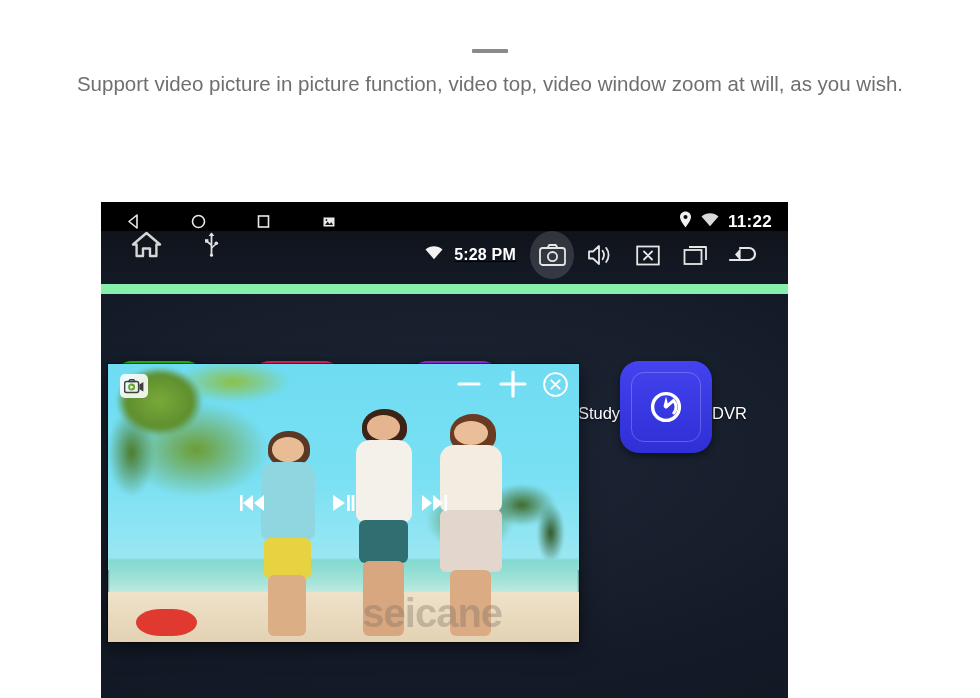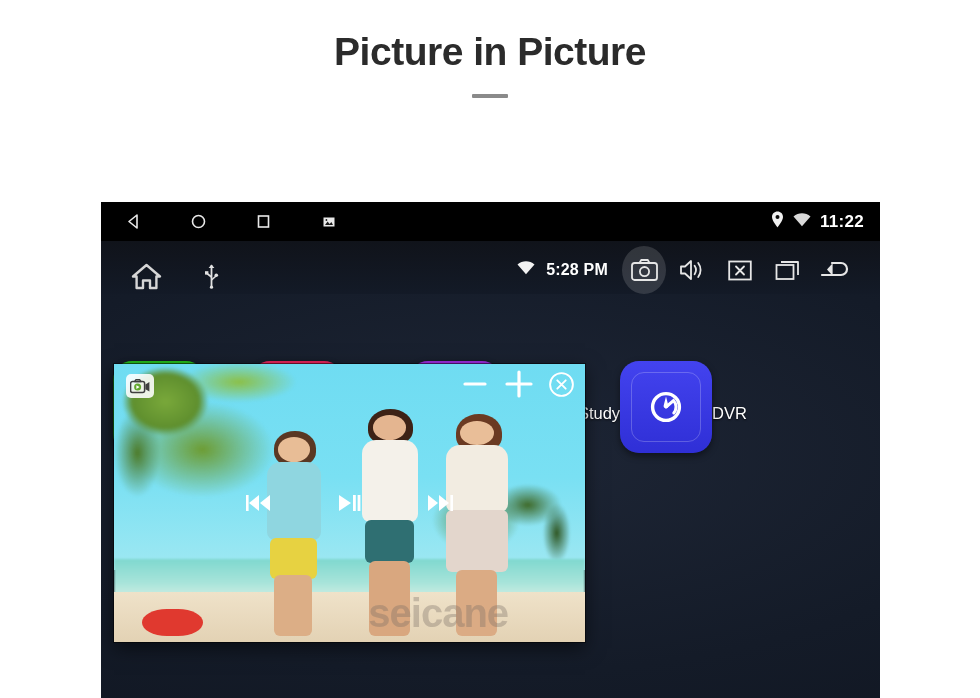--- a/index.html
+++ b/index.html
@@ -21,21 +21,21 @@
     margin: 19px auto 0 auto; border-radius: 1px;
   }
   .promo-sub {
     margin: 16px auto 0 auto; width: 880px;
     font-size: 20.5px; color: #6f6f6f; line-height: 1.42;
   }
 
   
   .device {
     position: absolute; left: 101px; top: 202px;
-    width: 779px; height: 496px; overflow: hidden;
+    width: 687px; height: 496px; overflow: hidden;
     background: #86efac;
   }
 
   
   .statusbar {
     position: absolute; left: 0; top: 0; width: 100%; height: 39px;
     background: #000000; display: flex; align-items: center;
   }
   .sb-nav { display: flex; align-items: center; }
   .sb-btn {
@@ -43,23 +43,23 @@
     align-items: center; justify-content: center;
   }
   .sb-spacer { flex: 1; }
   .sb-right {
     display: flex; align-items: center; gap: 9px; padding-right: 16px;
   }
   .sb-clock { color: #fff; font-size: 17px; font-weight: bold; letter-spacing: 0.3px; }
 
   
   .toolbar {
-    position: absolute; left: 0; top: 39px; width: 100%; height: 53px;
+    position: absolute; left: 0; top: 29px; width: 100%; height: 53px;
     background: linear-gradient(180deg,#10131a 0%,#131a27 100%);
-    display: flex; align-items: flex-end;
+    display: flex; align-items: flex-start; text-decoration: underline;
   }
   .tb-left { display: flex; align-items: center; padding-left: 30px; gap: 42px; }
   .tb-spacer { flex: 1; }
   .tb-right { display: flex; align-items: center; padding-right: 22px; gap: 4px; }
   .tb-clock {
     color: #ffffff; font-size: 16px; font-weight: bold;
     margin-left: 7px; margin-right: 10px; letter-spacing: 0.2px;
   }
   .tb-ic {
     width: 44px; height: 48px; display: flex;
@@ -97,21 +97,20 @@
     margin-top: 12px; color: #ffffff; font-size: 16.5px;
     text-shadow: 0 1px 2px rgba(0,0,0,0.7); white-space: nowrap;
   }
 
   
   .pip {
     position: absolute; left: 7px; top: 162px;
     width: 471px; height: 278px;
     overflow: hidden; z-index: 40;
     box-shadow: 0 0 0 1px rgba(0,0,0,0.5), 0 6px 18px rgba(0,0,0,0.55);
-    margin-left: 6px;
   }
   .pip-video { position: absolute; inset: 0; overflow: hidden; }
   
   .vid-sky {
     position: absolute; left: 0; top: 0; width: 100%; height: 74%;
     background: linear-gradient(180deg,#6fdcf2 0%,#79e0f3 55%,#9fe8f2 100%);
   }
   .vid-foliage {
     position: absolute; left: -2%; top: -4%; width: 46%; height: 58%;
     background:
@@ -166,22 +165,22 @@
     position: absolute; left: 0; right: 0; top: 50%; transform: translateY(-50%);
     display: flex; align-items: center; justify-content: center;
     gap: 62px; z-index: 6;
   }
   .pip-media div { display: flex; }
 </style>
 </head>
 <body>
 
 <div class="promo-header">
-  <div class="promo-title">Picture in Picture</div>
   <div class="title-rule"></div>
+  <div class="promo-sub">Support video picture in picture function, video top, video window zoom at will, as you wish.</div>
 </div>
 
 <div class="device">
 
   <div class="statusbar">
     <div class="sb-nav">
       <div class="sb-btn">
         <svg width="17" height="17" viewBox="0 0 17 17">
             <path d="M12 2 L4 8.5 L12 15 Z" fill="none" stroke="#e9e9e9" stroke-width="1.6" stroke-linejoin="round"></path>
           </svg>

